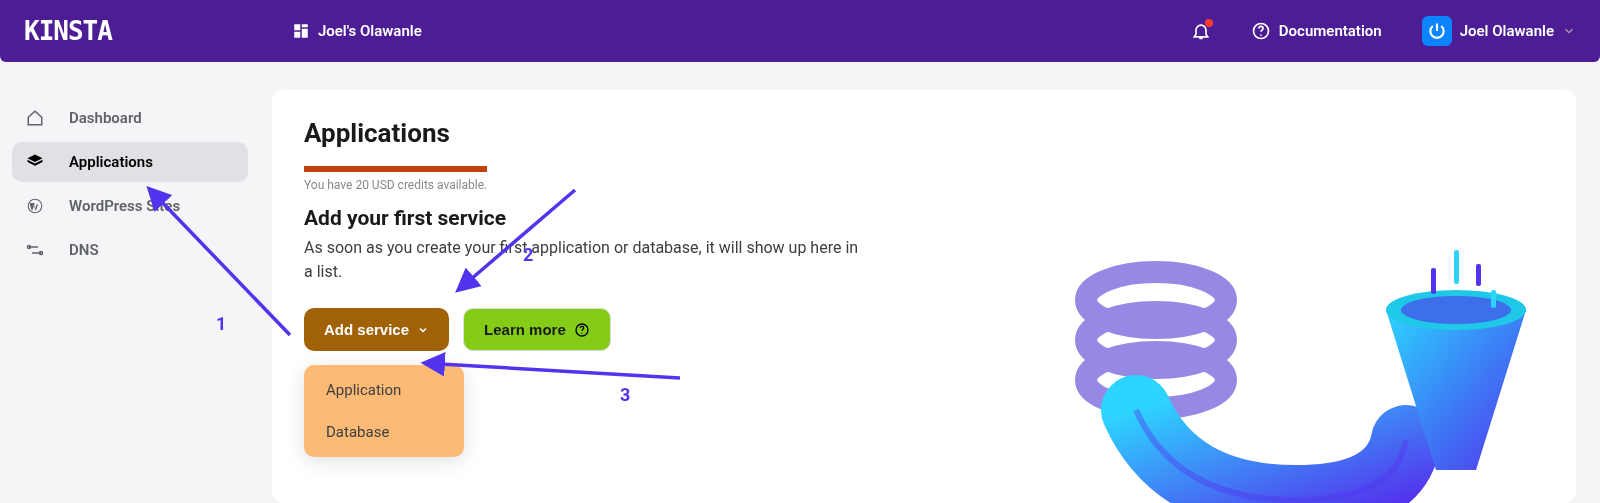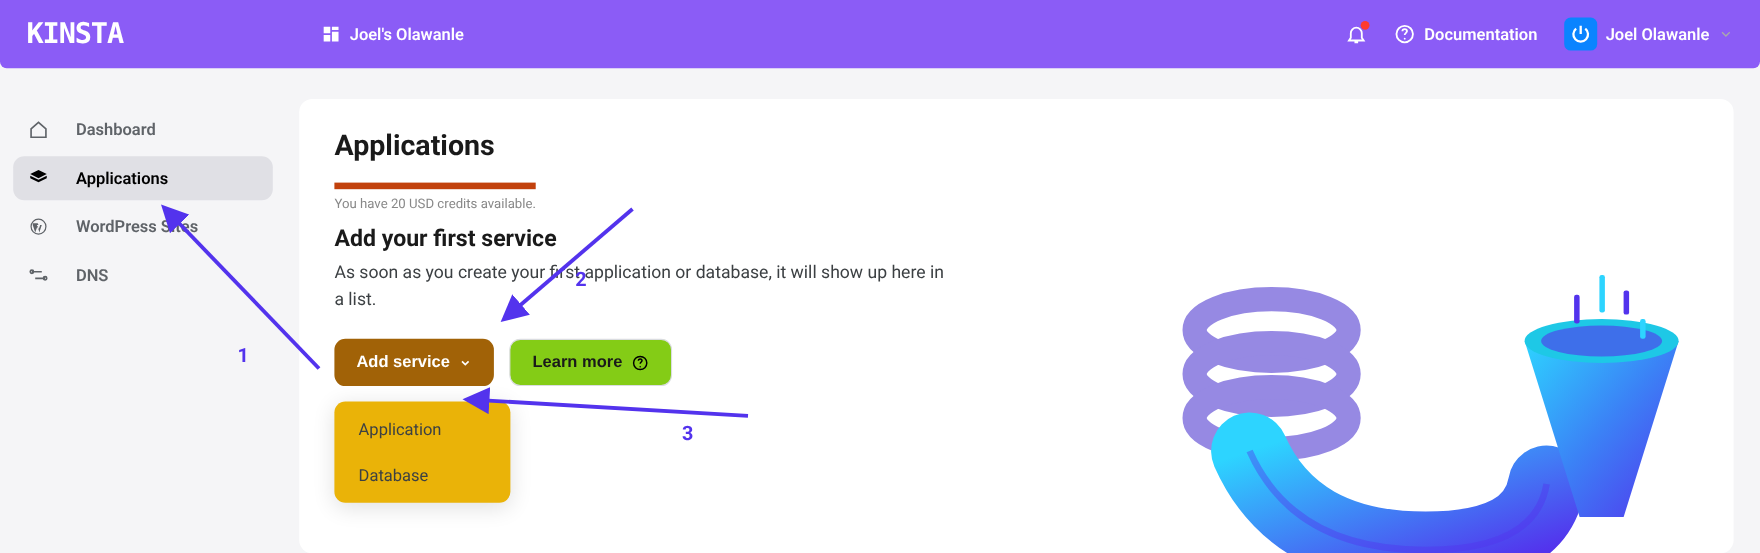--- a/index.html
+++ b/index.html
@@ -1,22 +1,22 @@
 <!DOCTYPE html>
 <html><head>
   <meta charset="utf-8">
   <style>
     * { margin: 0; padding: 0; box-sizing: border-box; }
     body { font-family: -apple-system, BlinkMacSystemFont, "Segoe UI", Roboto, sans-serif; background: #f5f5f7; width: 1600px; height: 503px; overflow: hidden; position: relative; }
     
-    .topbar { background: #8b5cf6; height: 62px; display: flex; align-items: center; padding: 16px 24px; border-radius: 0 0 6px 6px; }
+    .topbar { background: #4c1d95; height: 62px; display: flex; align-items: center; padding: 16px 24px; border-radius: 0 0 6px 6px; }
     .logo { font-family: monospace; font-weight: 900; font-size: 26px; color: #fff; letter-spacing: -1px; }
     .company-select { margin-left: 180px; display: flex; align-items: center; gap: 8px; color: #fff; font-size: 15px; font-weight: 600; cursor: pointer; }
     .company-select svg { fill: #fff; }
-    .topbar-right { margin-left: auto; display: flex; align-items: center; gap: 24px; }
+    .topbar-right { margin-left: auto; display: flex; align-items: center; gap: 40px; }
     .topbar-item { display: flex; align-items: center; gap: 8px; color: #fff; font-size: 15px; font-weight: 600; cursor: pointer; }
     .bell-wrap { position: relative; }
     .bell-dot { position: absolute; top: -2px; right: -2px; width: 8px; height: 8px; background: #ff3b30; border-radius: 50%; }
     .avatar { width: 30px; height: 30px; background: #0a84ff; border-radius: 6px; display: flex; align-items: center; justify-content: center; }
     
     .layout { display: flex; height: calc(100% - 62px); }
     
     .sidebar { width: 260px; padding: 36px 12px 12px 12px; }
     .nav-item { display: flex; align-items: center; gap: 25px; padding: 11px 14px; border-radius: 10px; font-size: 15px; font-weight: 600; color: #5f6368; cursor: pointer; margin-bottom: 4px; }
     .nav-item.active { background: #e0e0e5; color: #000; }
@@ -24,21 +24,21 @@
     
     .main { flex: 1; background: #fff; border-radius: 12px; margin: 28px 24px 0 12px; padding: 28px 32px 0 32px; display: flex; position: relative; overflow: hidden; }
     .main-left { flex: 0 0 580px; }
     .page-title { font-size: 26px; font-weight: 700; color: #1a1a1a; margin-bottom: 18px; }
     .credit-banner { font-size: 12px; color: #888; border-top: 6px solid #c2410c; padding-top: 6px; margin-bottom: 14px; display: inline-block; }
     .section-title { font-size: 21px; font-weight: 700; color: #1a1a1a; margin-bottom: 6px; }
     .section-desc { font-size: 16px; color: #3c4043; line-height: 1.5; margin-bottom: 24px; max-width: 560px; }
     .btn-row { display: flex; gap: 14px; margin-bottom: 14px; }
     .btn-primary { background: #a16207; color: #fff; border: none; padding: 12px 20px; border-radius: 10px; font-size: 15px; font-weight: 600; display: flex; align-items: center; gap: 8px; cursor: pointer; }
     .btn-secondary { background: #84cc16; color: #1a1a1a; border: 1px solid #dadce0; padding: 12px 20px; border-radius: 10px; font-size: 15px; font-weight: 600; display: flex; align-items: center; gap: 8px; cursor: pointer; }
-    .dropdown { background: #eab308; border-radius: 10px; box-shadow: 0 4px 20px rgba(0,0,0,0.12); width: 160px; padding: 4px 0; }
+    .dropdown { background: #fdba74; border-radius: 10px; box-shadow: 0 4px 20px rgba(0,0,0,0.12); width: 160px; padding: 4px 0; }
     .dropdown-item { padding: 12px 22px; font-size: 15px; color: #3c4043; cursor: pointer; }
     
     .illustration { position: absolute; right: -20px; top: 150px; width: 560px; height: 360px; pointer-events: none; }
     
     .annotations { position: absolute; left: 0; top: 0; width: 100%; height: 100%; pointer-events: none; z-index: 99; }
     .anno-label { position: absolute; font-size: 18px; font-weight: 700; color: #5333ed; }
   </style>
 </head>
 <body>
 

